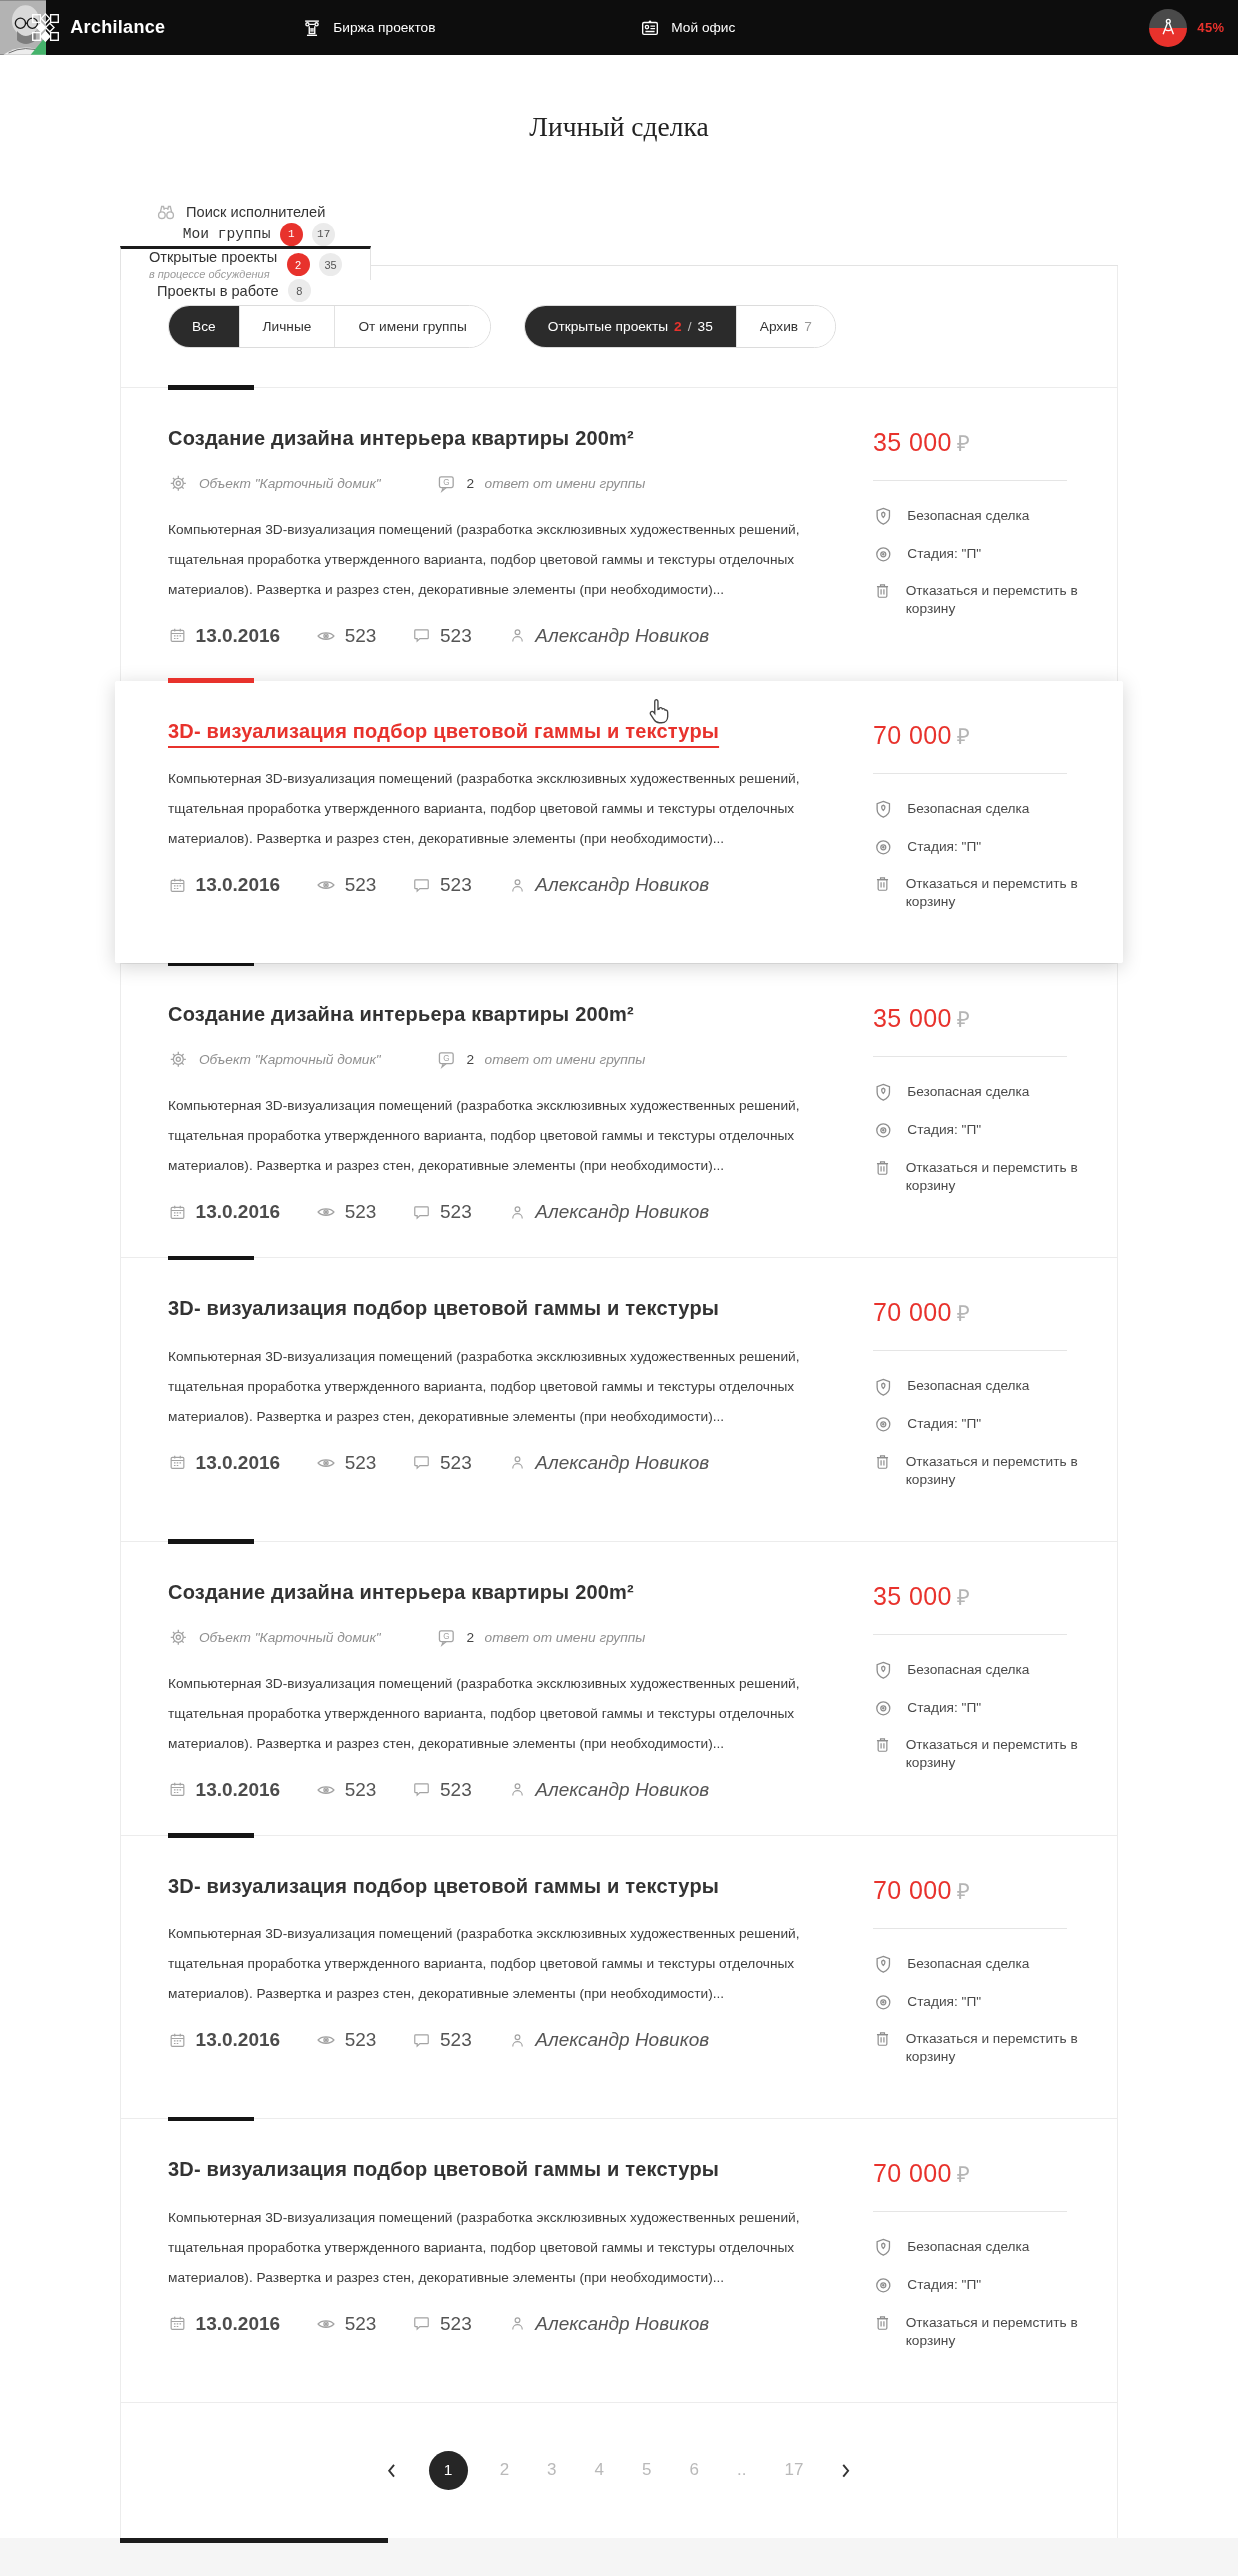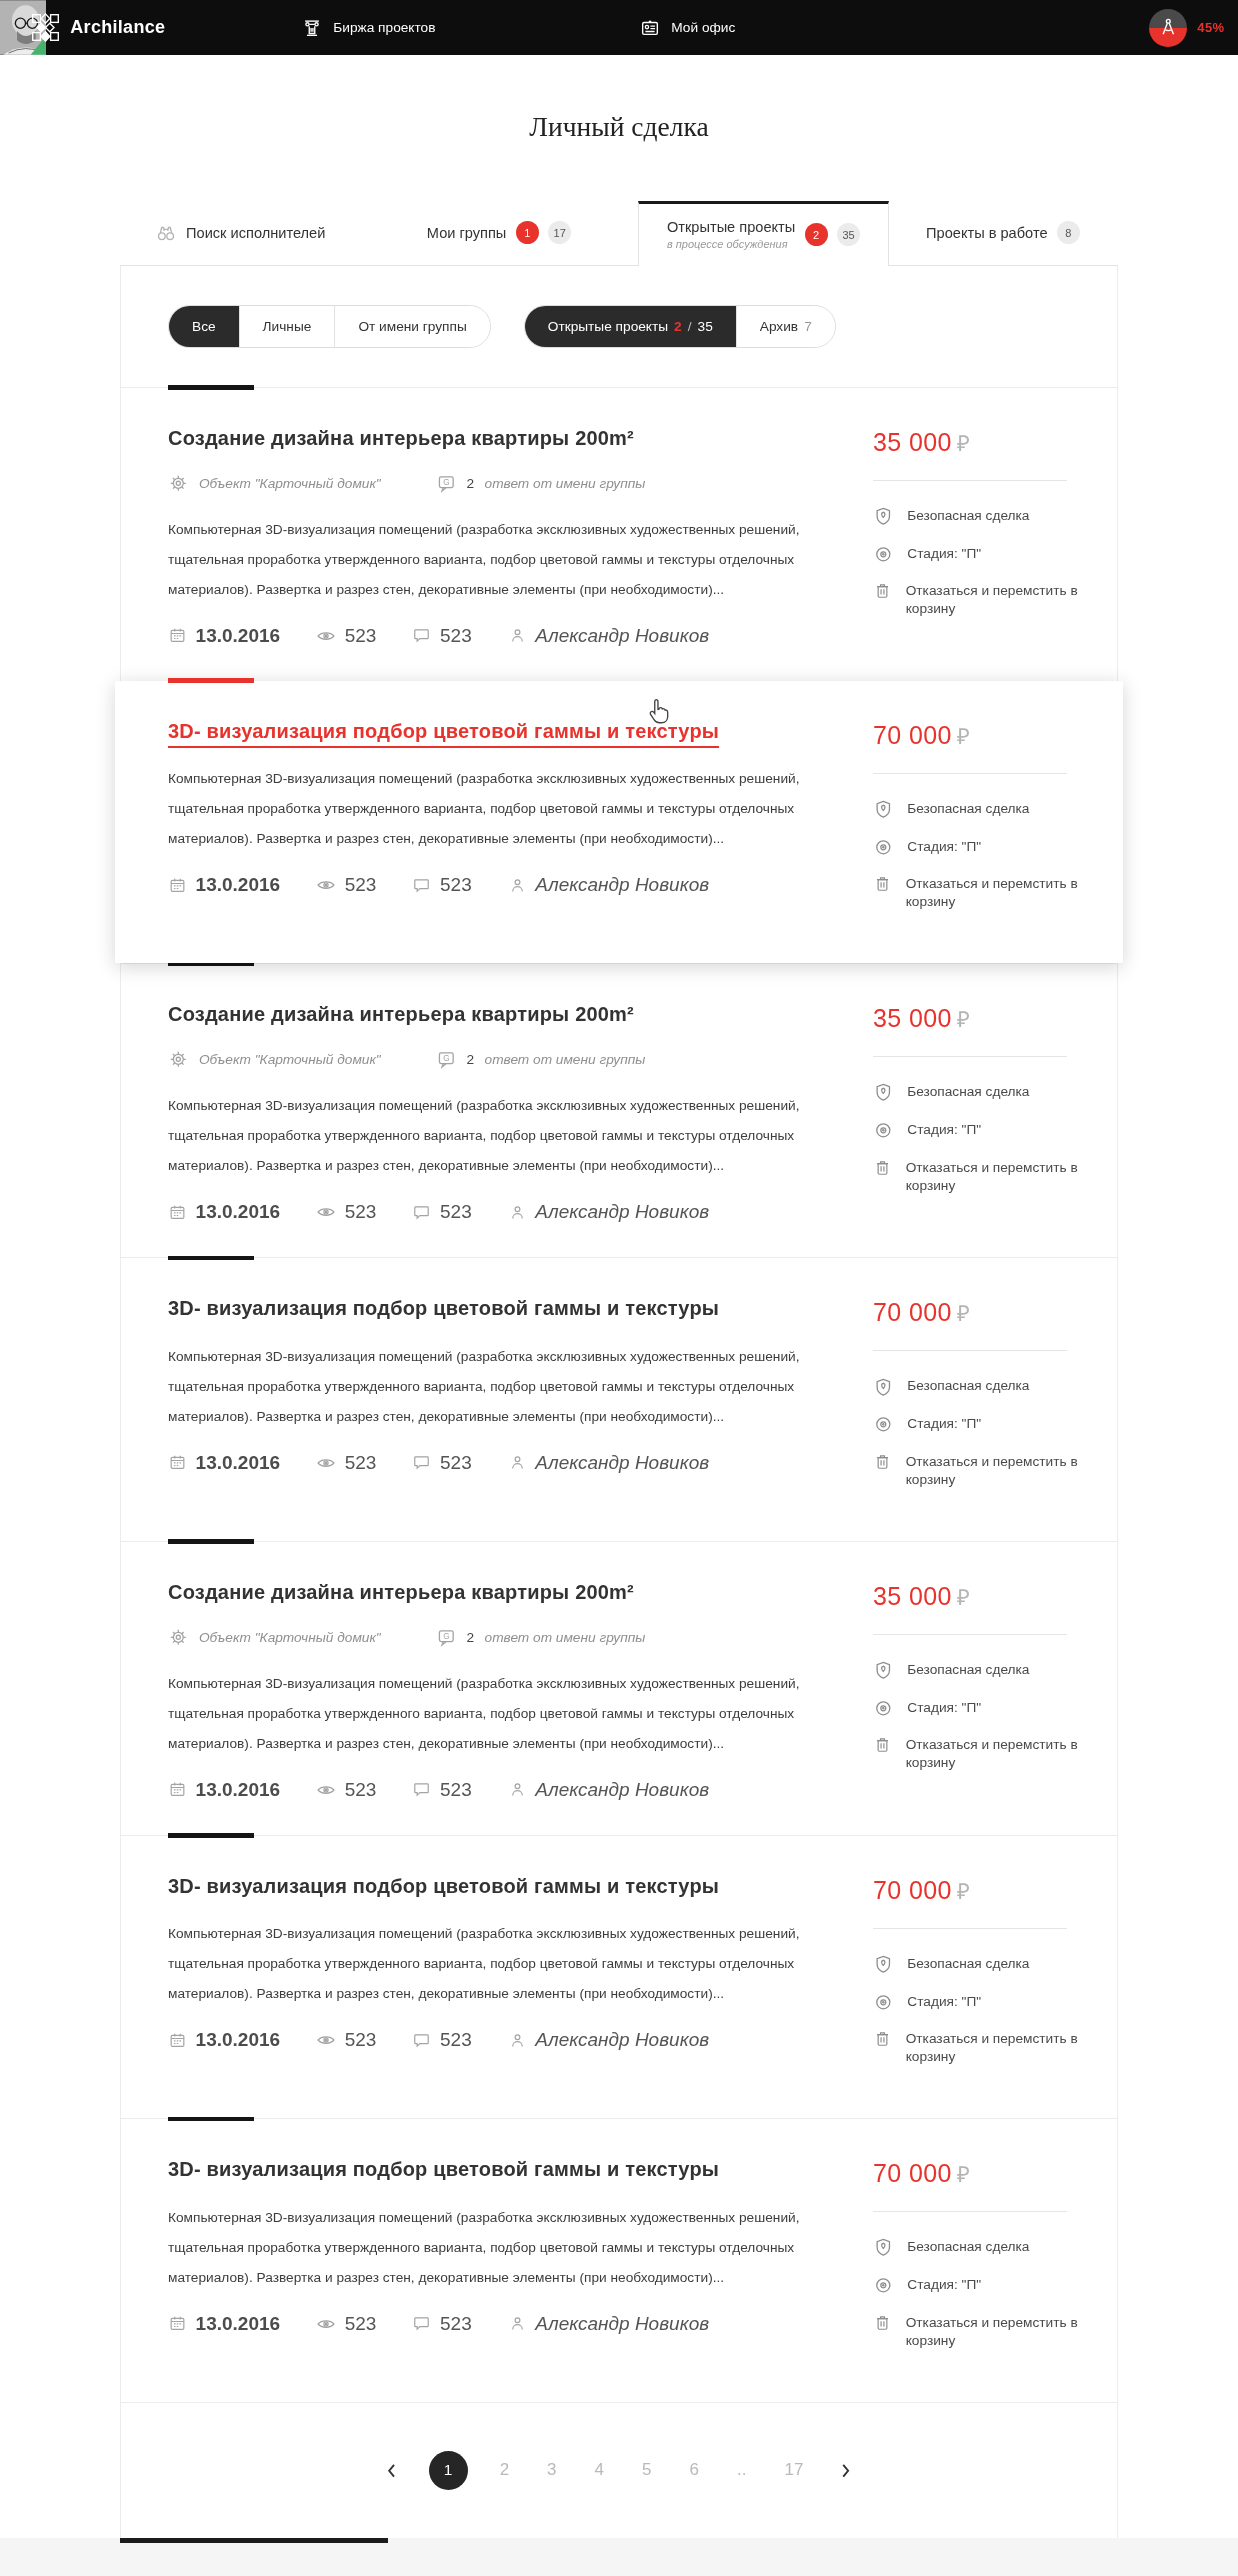--- a/index.html
+++ b/index.html
@@ -27,23 +27,23 @@
     background:linear-gradient(180deg,#4a4a4a 0 50%, #e8322c 50% 100%);
     display:flex; align-items:center; justify-content:center; }
   .progress-pct { color:#e8322c; font-size:13px; font-weight:bold; letter-spacing:0.4px; }
 
   
   .page-title { text-align:center; padding:38px 0 39px;
     font-family:"Liberation Serif", serif; font-size:27.5px; color:#222; font-weight:400; }
 
   
   .container { width:998px; margin-left:120px; }
-  .tabs { display:flex; height:65px; border-bottom:0.9px solid #e3e3e3; }
+  .tabs { display:flex; height:65px; border-bottom:0.9px solid #e3e3e3;flex-direction:column; }
   .tab { display:flex; align-items:center; justify-content:center; gap:9.4px; font-size:14.6px; color:#333; cursor:pointer; }
-  .tab-search { width:240px; } .tab-groups { width:278px; } .tab-open { width:251px; } .tab-inwork { width:228px; }
+  .tab-search { width:240px; } .tab-groups { width:278px;font-family:Liberation Mono, monospace; } .tab-open { width:251px; } .tab-inwork { width:228px; }
   .tab .ticon { color:#b5b5b5; display:flex; }
   .badge { min-width:23px; height:23px; padding:0 3.4px; border-radius:50%;
     display:inline-flex; align-items:center; justify-content:center; font-size:11px; }
   .badge.red { background:#e8322c; color:#fff; }
   .badge.gray { background:#ebebeb; color:#555; }
   .tab.active { border:0.9px solid #e3e3e3; border-bottom:none; border-top:3.4px solid #1b1b1b;
     background:#fff; margin-bottom:-0.9px; }
   .tab-sub { font-size:11px; font-style:italic; color:#9a9a9a; margin-top:3.4px; }
 
   

